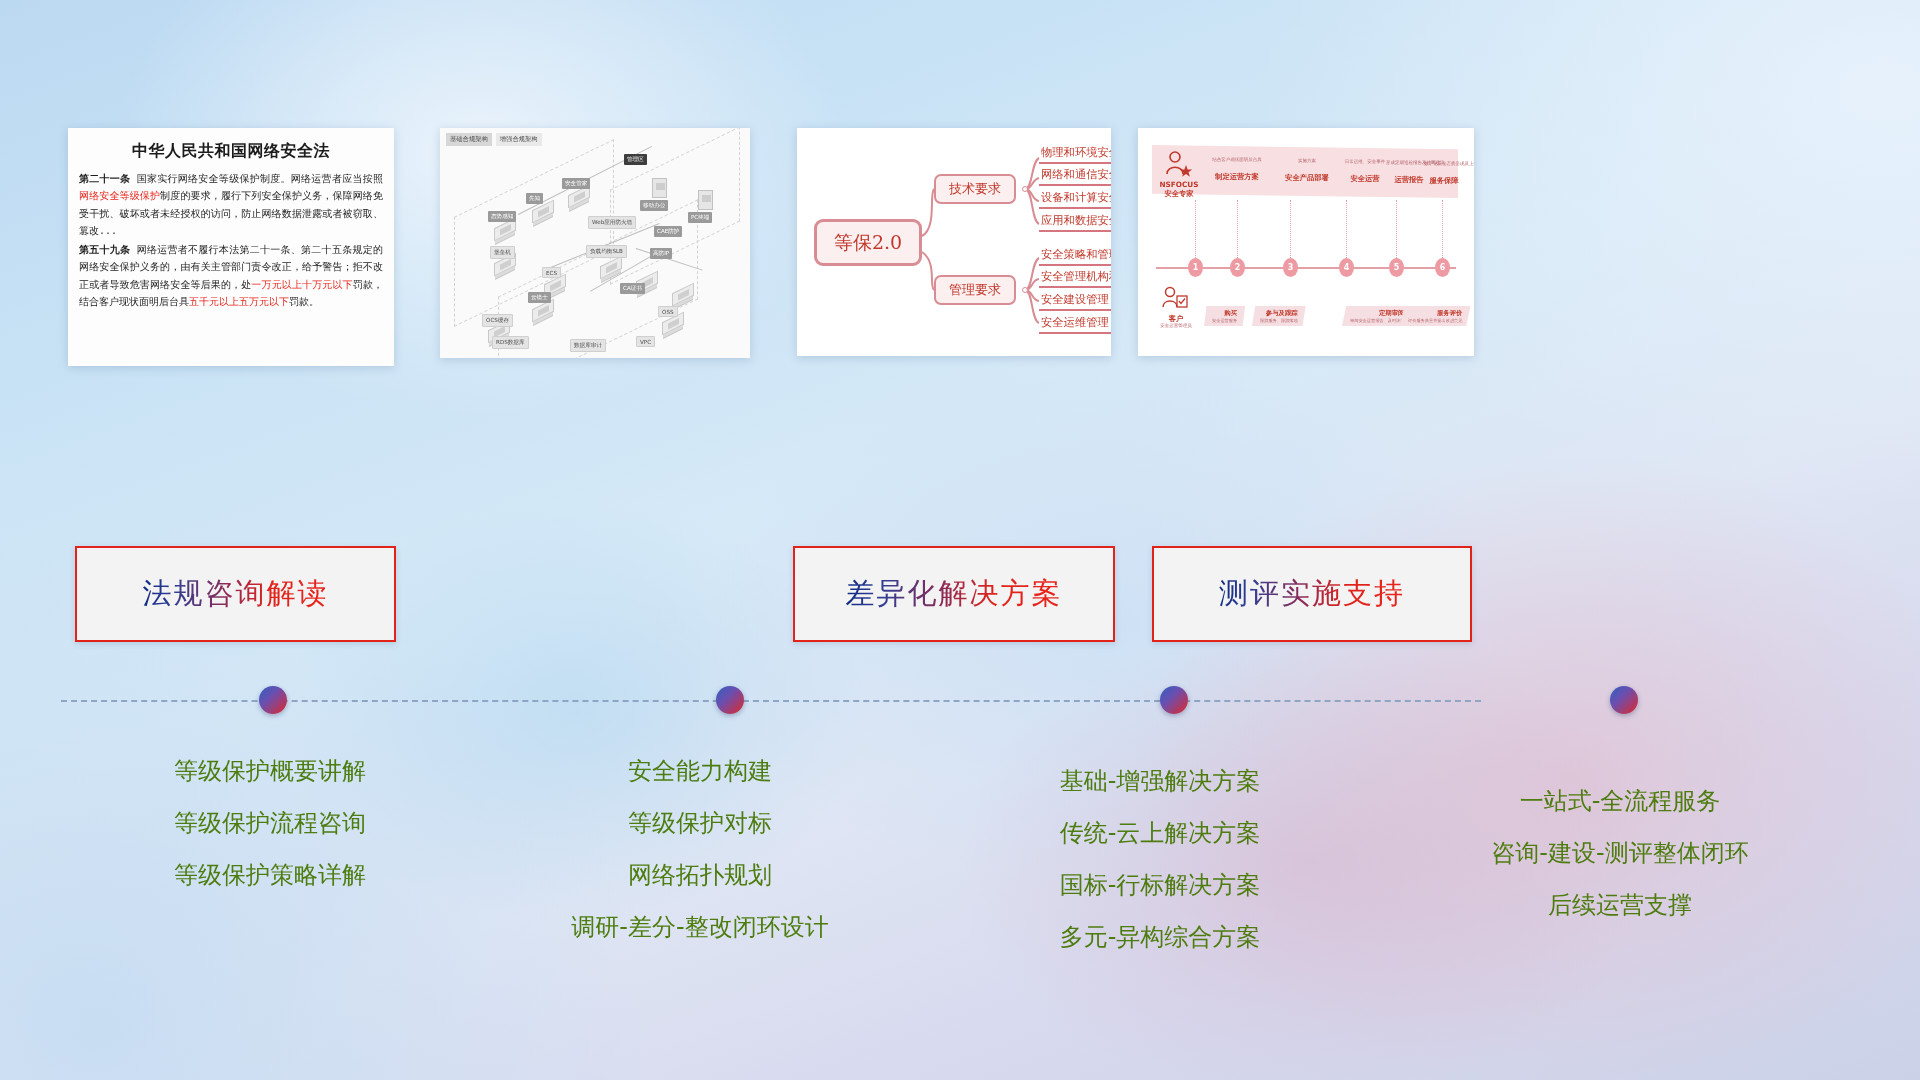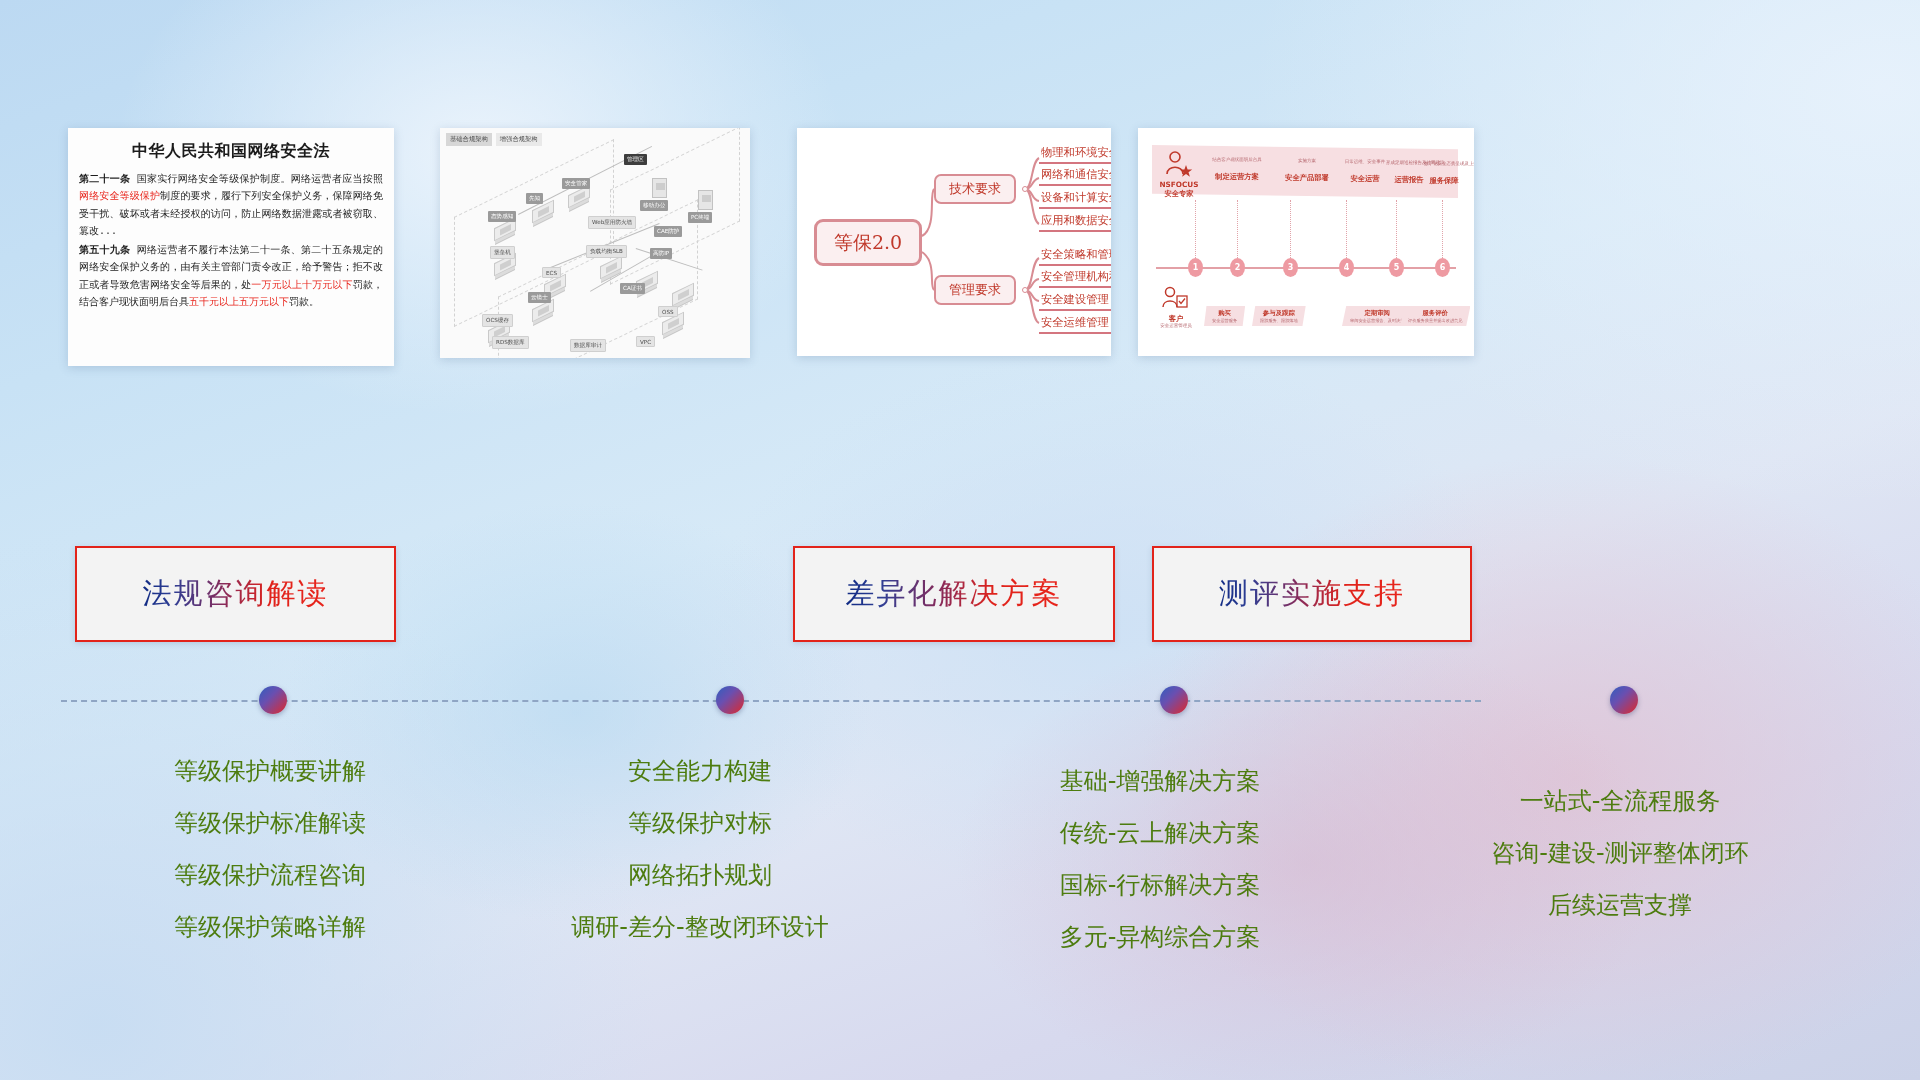--- a/index.html
+++ b/index.html
@@ -144,21 +144,21 @@
   .tl-node {
     position:absolute; width:15px; height:19px; border-radius:50%;
     background:#ee9aa2; color:#fff; font-size:8px; font-weight:bold;
     display:flex; align-items:center; justify-content:center;
     font-family:"DejaVu Sans", sans-serif;
   }
   .tl-dash { position:absolute; width:0; border-left:1px dotted #e1a3a9; }
   .tl-tag {
     position:absolute; background:#f6dfe2;
     clip-path: polygon(6% 0, 100% 0, 94% 100%, 0 100%);
-    padding:3px 8px; text-align:center;
+    padding:3px 8px; text-align:right;
   }
   .tl-tag .t1 { font-size:6.4px; color:#c0392b; font-weight:bold; white-space:nowrap; font-family:"DejaVu Sans", sans-serif;}
   .tl-tag .t2 { font-size:4.2px; color:#b5666d; white-space:nowrap; font-family:"DejaVu Sans", sans-serif;}
 
   
   .title-row { position:absolute; top:546px; left:0; width:1920px; height:96px; }
   .title-box {
     position:absolute; top:0; height:96px;
     background:#f3f3f3; border:2px solid #e2231a;
     box-shadow: 0 2px 6px rgba(60,90,130,0.18);
@@ -437,21 +437,20 @@
 
 <div class="dashline"></div>
 <div class="dot-marker" id="dm1"></div>
 <div class="dot-marker" id="dm2"></div>
 <div class="dot-marker" id="dm3"></div>
 <div class="dot-marker" id="dm4"></div>
 
 <div class="lists">
   <div class="list-col" id="lc1">
     <div>等级保护概要讲解</div>
-    <div>等级保护标准解读</div>
     <div>等级保护流程咨询</div>
     <div>等级保护策略详解</div>
   </div>
   <div class="list-col" id="lc2">
     <div>安全能力构建</div>
     <div>等级保护对标</div>
     <div>网络拓扑规划</div>
     <div>调研-差分-整改闭环设计</div>
   </div>
   <div class="list-col" id="lc3">

